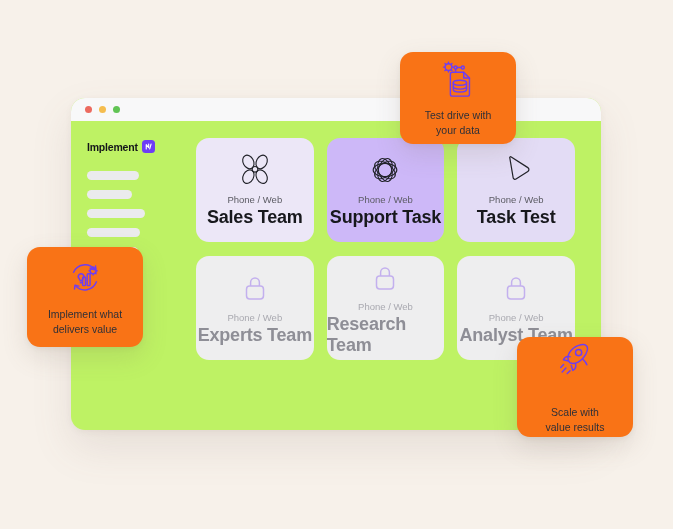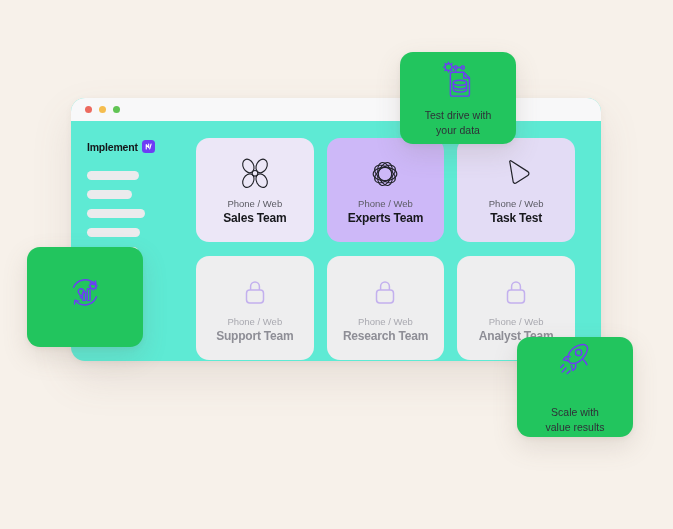--- a/index.html
+++ b/index.html
@@ -6,22 +6,22 @@
   body{
     width:673px;height:529px;overflow:hidden;
     background:#f7f1ea;
     font-family:"Liberation Sans","DejaVu Sans",sans-serif;
     -webkit-font-smoothing:antialiased;
   }
   #stage{position:relative;width:673px;height:529px;}
 
   
   .window{
-    position:absolute;left:71px;top:98px;width:530px;height:263px;
-    background:#5eead4;border-radius:14px;
+    position:absolute;left:71px;top:98px;width:530px;height:332px;
+    background:#bef264;border-radius:14px;
     box-shadow:0 18px 40px rgba(120,100,90,.13), 0 2px 6px rgba(120,100,90,.07);
     overflow:hidden;
   }
   .titlebar{
     height:23px;background:#f8f8f9;
     display:flex;align-items:center;padding-left:14px;gap:7px;
   }
   .dot{width:7px;height:7px;border-radius:50%;}
   .dot.r{background:#ec6a5f;}
   .dot.y{background:#f5bd4f;}
@@ -51,27 +51,27 @@
     display:grid;grid-template-columns:repeat(3,1fr);gap:14px 13px;
     align-content:start;
   }
   .card{
     height:104px;border-radius:13px;
     display:flex;flex-direction:column;align-items:center;justify-content:center;
     box-sizing:border-box;padding-bottom:4px;
   }
   .card .ic{height:44px;display:flex;align-items:center;justify-content:center;margin-bottom:2px;}
   .card .chan{font-size:9.5px;color:#5b5b63;margin-bottom:2px;}
-  .card .name{font-size:12px;font-weight:bold;color:#17181c;letter-spacing:-.2px;}
+  .card .name{font-size:18px;font-weight:bold;color:#17181c;letter-spacing:-.2px;}
   .card.locked .chan{color:#a9a9b0;}
   .card.locked .name{color:#8e8e96;}
 
   
   .callout{
-    position:absolute;background:#22c55e;border-radius:13px;
+    position:absolute;background:#f97316;border-radius:13px;
     box-shadow:0 10px 26px rgba(120,100,90,.16), 0 2px 5px rgba(120,100,90,.08);
     display:flex;flex-direction:column;align-items:center;justify-content:center;
     box-sizing:border-box;
   }
   .callout .cic{margin-bottom:9px;display:flex;align-items:center;justify-content:center;}
   .callout .ctext{
     font-size:10.5px;color:#2f3038;text-align:center;line-height:1.35;
   }
   #callout-test{left:400px;top:52px;width:116px;height:92px;}
   #callout-implement{left:27px;top:247px;width:116px;height:100px;}
@@ -136,42 +136,42 @@
               <g fill="none" stroke="#22232a" stroke-width="1.15">
                 <ellipse cx="20" cy="19" rx="12.5" ry="7"></ellipse>
                 <ellipse cx="20" cy="19" rx="12.5" ry="7" transform="rotate(36 20 19)"></ellipse>
                 <ellipse cx="20" cy="19" rx="12.5" ry="7" transform="rotate(72 20 19)"></ellipse>
                 <ellipse cx="20" cy="19" rx="12.5" ry="7" transform="rotate(108 20 19)"></ellipse>
                 <ellipse cx="20" cy="19" rx="12.5" ry="7" transform="rotate(144 20 19)"></ellipse>
               </g>
             </svg>
           </span>
           <span class="chan">Phone / Web</span>
-          <span class="name">Experts Team</span>
+          <span class="name">Support Task</span>
         </div>
 
         <div class="card" style="background:#e3dcf5;">
           <span class="ic">
             <svg width="38" height="36" viewBox="0 0 40 38" aria-hidden="true">
               <path d="M13.5 6.5 C13 5.5 14 4.6 15 5.2 L32.5 16.5 C34 17.4 34 19.6 32.5 20.5 L20 28.5 C18.8 29.3 17.3 28.6 17 27.2 Z" fill="none" stroke="#22232a" stroke-width="1.3" stroke-linejoin="round"></path>
             </svg>
           </span>
           <span class="chan">Phone / Web</span>
           <span class="name">Task Test</span>
         </div>
 
         <div class="card locked" style="background:#eeeeef;">
           <span class="ic">
             <svg width="26" height="30" viewBox="0 0 26 30" aria-hidden="true">
               <rect x="4.5" y="13" width="17" height="13" rx="3.2" fill="none" stroke="#c3b0ee" stroke-width="1.5"></rect>
               <path d="M8.6 13 V9.4 a4.4 4.4 0 0 1 8.8 0 V13" fill="none" stroke="#c3b0ee" stroke-width="1.5"></path>
             </svg>
           </span>
           <span class="chan">Phone / Web</span>
-          <span class="name">Support Team</span>
+          <span class="name">Experts Team</span>
         </div>
 
         <div class="card locked" style="background:#eeeeef;">
           <span class="ic">
             <svg width="26" height="30" viewBox="0 0 26 30" aria-hidden="true">
               <rect x="4.5" y="13" width="17" height="13" rx="3.2" fill="none" stroke="#c3b0ee" stroke-width="1.5"></rect>
               <path d="M8.6 13 V9.4 a4.4 4.4 0 0 1 8.8 0 V13" fill="none" stroke="#c3b0ee" stroke-width="1.5"></path>
             </svg>
           </span>
           <span class="chan">Phone / Web</span>
@@ -227,20 +227,24 @@
           <path d="M15.5 29.5 l-4 -1 -.5 4"></path>
           <rect x="19.5" y="20" width="3" height="9" rx="1"></rect>
           <rect x="24.3" y="16.5" width="3" height="12.5" rx="1"></rect>
           <path d="M15.8 21.5 a2.9 2.9 0 1 1 4.2 0 c-.8 .9 -1.1 1.4 -1.1 2.4 h-2 c0 -1 -.3 -1.5 -1.1 -2.4 z"></path>
           <path d="M17.1 26 h1.8"></path>
           <circle cx="30.5" cy="13.5" r="3.2"></circle>
           <path d="M30.5 9.1 v1.2 M30.5 16.7 v1.2 M26.1 13.5 h1.2 M33.7 13.5 h1.2 M27.4 10.4 l.9 .9 M32.7 15.7 l.9 .9 M33.6 10.4 l-.9 .9 M28.3 15.7 l-.9 .9"></path>
         </g>
       </svg>
     </span>
+    <span class="ctext">
+      <span>Implement what</span><br>
+      <span>delivers value</span>
+    </span>
   </div>
 
   <div class="callout" id="callout-scale">
     <span class="cic">
       <svg width="42" height="40" viewBox="0 0 44 42" aria-hidden="true">
         <g fill="none" stroke="#6d3df5" stroke-width="1.5" stroke-linecap="round" stroke-linejoin="round">
           <path d="M17.5 24.5 C12 19 16.5 9.5 25 5.5 C33 2 36.5 5.5 33.5 13.5 C30 22 23 26.5 17.5 24.5 z" transform="rotate(6 24 14)"></path>
           <circle cx="25.8" cy="13.2" r="3.3"></circle>
           <path d="M16.8 17.5 C13.5 16.8 11 18 9.8 20.8 l5.3 1.3"></path>
           <path d="M22.5 24.8 C23.4 28 22.4 30.6 19.7 32 l-1.6 -5.2"></path>

